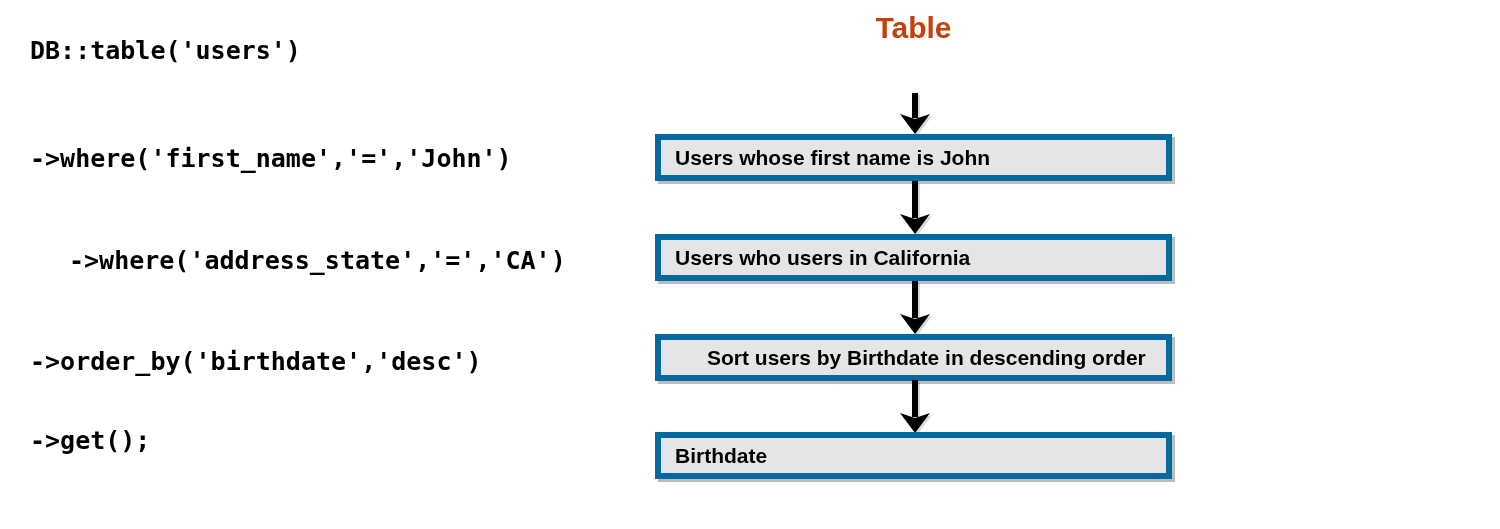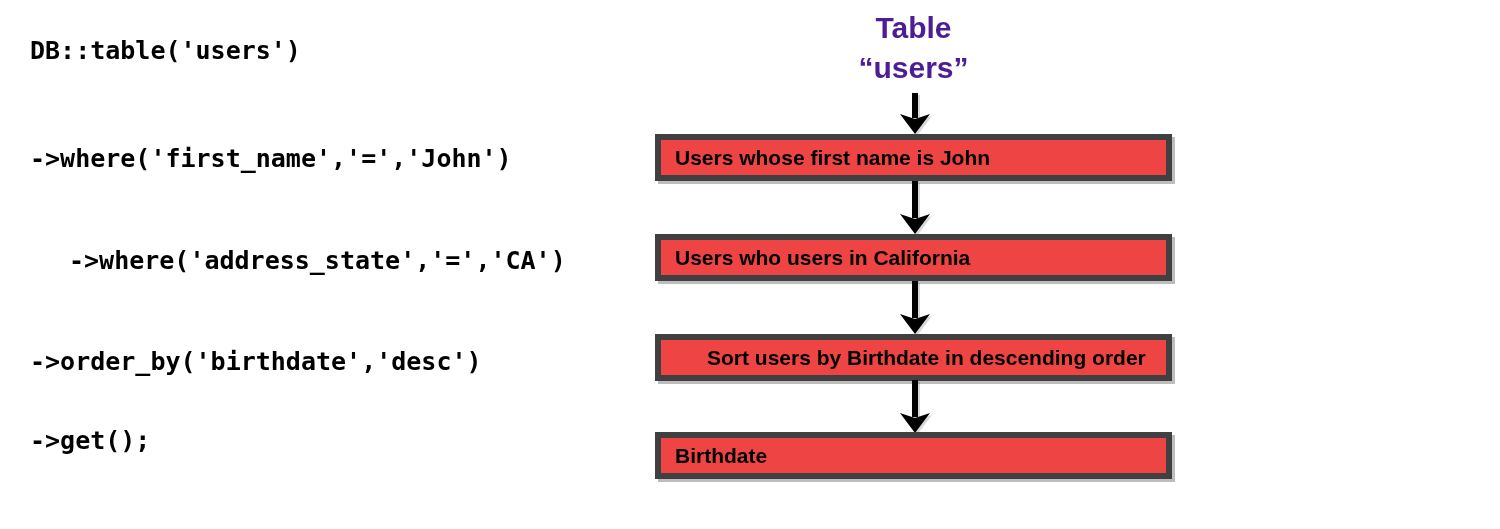--- a/index.html
+++ b/index.html
@@ -33,30 +33,30 @@
 
   
   .flow-title {
     position: absolute;
     left: 655px;
     top: 8px;
     width: 517px;
     text-align: center;
     font-size: 30px;
     line-height: 40px;
-    color: #4c1d95;
+    color: #c2410c;
   }
   .flow-box {
     position: absolute;
     left: 655px;
     width: 517px;
     height: 47px;
     box-sizing: border-box;
-    border: 6px solid #404040;
-    background: #ef4444;
+    border: 6px solid #0369a1;
+    background: #e5e5e5;
     box-shadow: 3px 3px 0 #bdbdbd;
     display: flex;
     align-items: center;
     padding-left: 14px;
     font-size: 21px;
     line-height: 1;
     color: #000000;
   }
   .box-1 { top: 134px; }
   .box-2 { top: 234px; }
@@ -84,21 +84,20 @@
     <pre class="code-line code-2">-&gt;where('first_name','=','John')</pre>
     <pre class="code-line code-3">-&gt;where('address_state','=','CA')</pre>
     <pre class="code-line code-4">-&gt;order_by('birthdate','desc')</pre>
     <pre class="code-line code-5">-&gt;get();</pre>
   </div>
 
   <div>
 
     <div class="flow-title">
       <div>Table</div>
-      <div>“users”</div>
     </div>
 
     <svg class="arrow arrow-a" viewBox="0 0 32 41" preserveAspectRatio="none">
       <rect x="13" y="0" width="6" height="25" fill="#000000"></rect>
       <polygon points="1,21 16,26 31,21 16,41" fill="#000000"></polygon>
     </svg>
 
     <div class="flow-box box-1">
       <span>Users whose first name is John</span>
     </div>

